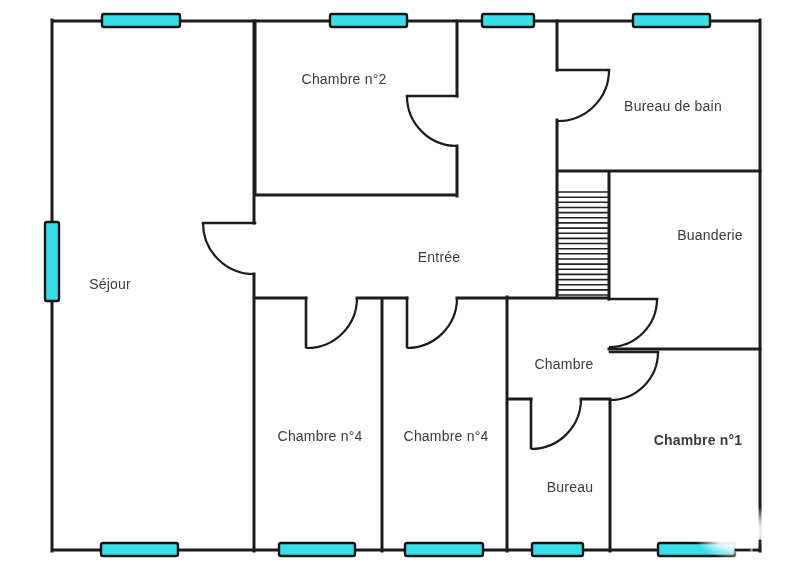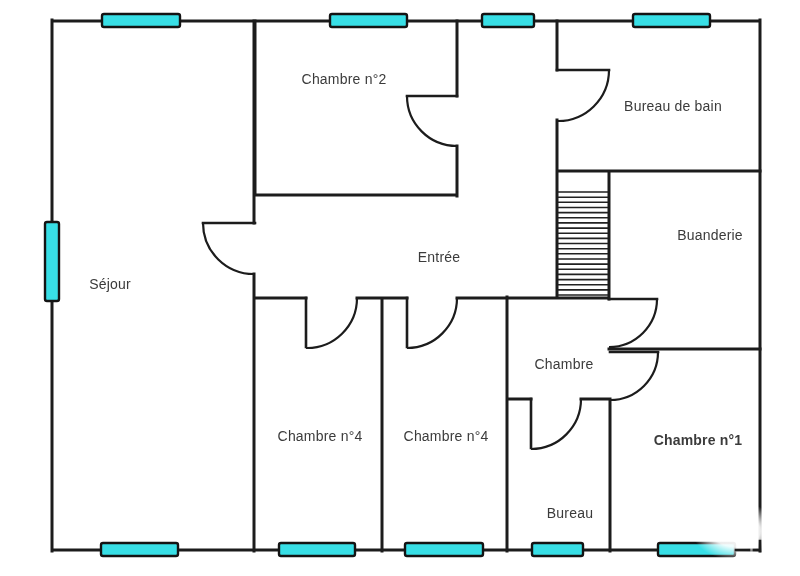--- a/index.html
+++ b/index.html
@@ -105,15 +105,15 @@
   </svg>
 
   <div class="room-label" style="left:110px;top:284px;">Séjour</div>
   <div class="room-label" style="left:344px;top:79px;">Chambre n°2</div>
   <div class="room-label" style="left:673px;top:106px;">Bureau de bain</div>
   <div class="room-label" style="left:439px;top:257px;">Entrée</div>
   <div class="room-label" style="left:710px;top:235px;">Buanderie</div>
   <div class="room-label" style="left:564px;top:364px;">Chambre</div>
   <div class="room-label" style="left:320px;top:436px;">Chambre n°4</div>
   <div class="room-label" style="left:446px;top:436px;">Chambre n°4</div>
-  <div class="room-label" style="left:570px;top:513px;text-align:right;">Bureau</div>
+  <div class="room-label" style="left:570px;top:487px;text-align:right;">Bureau</div>
   <div class="room-label" style="left:698px;top:440px;font-weight:bold;">Chambre n°1</div>
 </div>
 
 </body></html>

